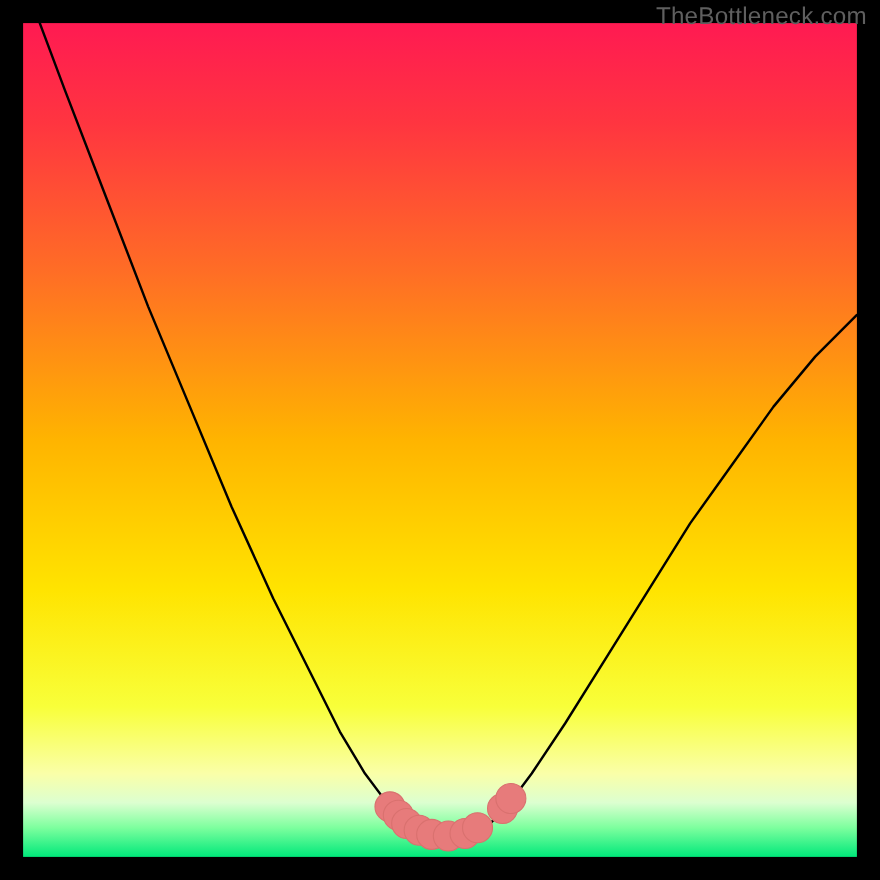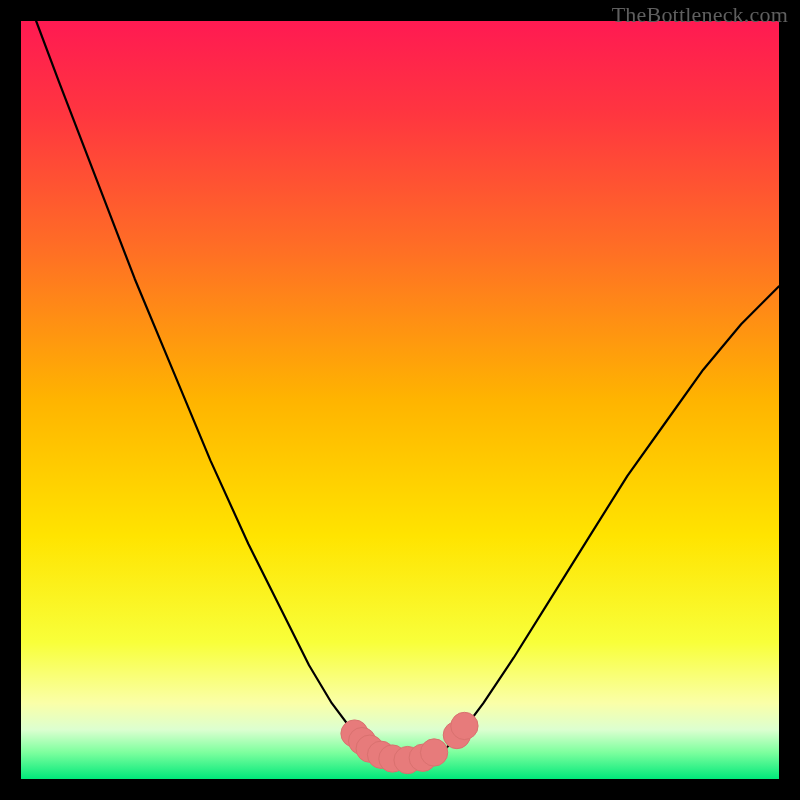--- a/index.html
+++ b/index.html
@@ -28,21 +28,20 @@
     overflow: hidden;
   }
   .attribution {
     position: absolute;
     top: 2px;
     right: 12px;
     color: #5f5f5f;
     font-size: 22px;
     font-weight: 500;
     letter-spacing: 0.2px;
-    font-family: Liberation Serif, serif;
   }
   svg {
     display: block;
   }
 </style>
 </head>
 <body>
 
 <div class="frame">
   <div class="plot-area">

